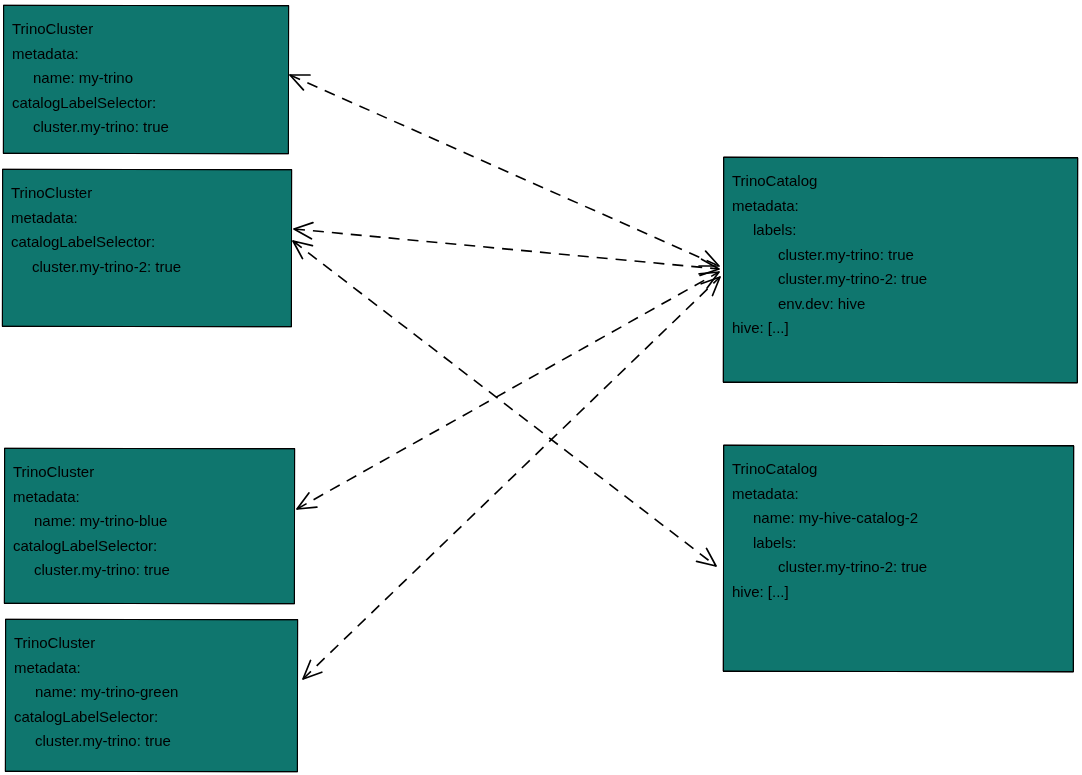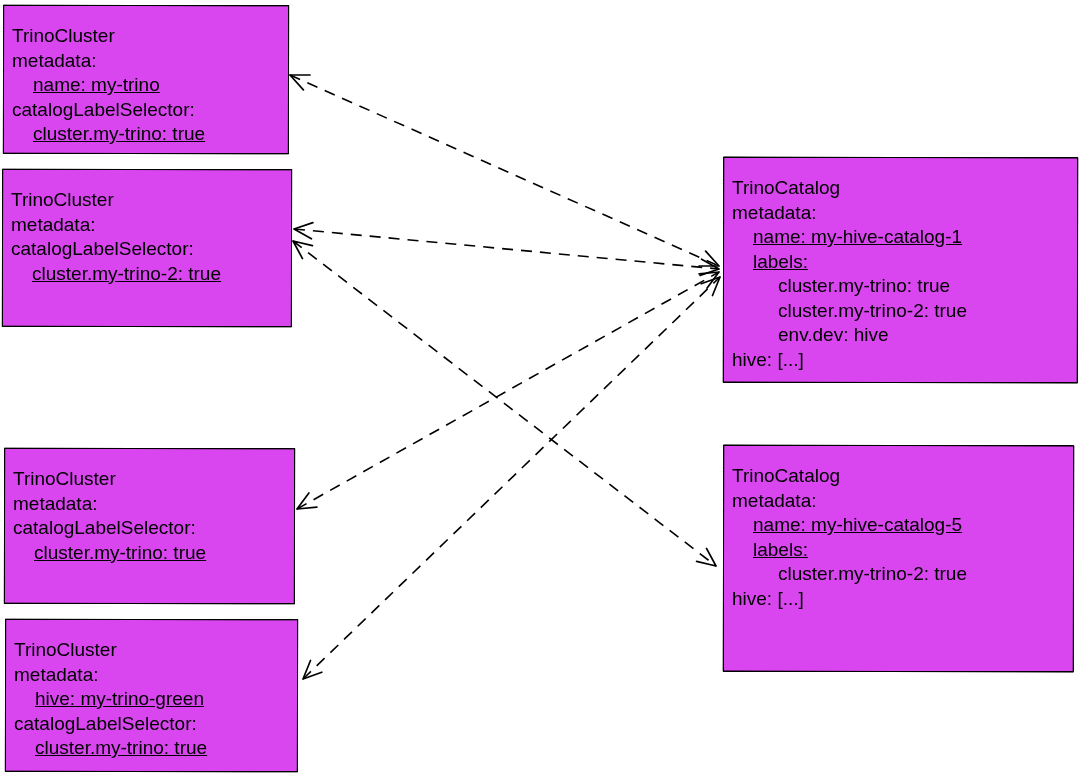--- a/index.html
+++ b/index.html
@@ -31,40 +31,40 @@
     stroke: #000000;
     stroke-width: 1.7;
     fill: none;
     stroke-linecap: round;
     stroke-linejoin: round;
   }
   .node {
     position: absolute;
     z-index: 2;
     box-sizing: border-box;
-    background: #d946ef;
+    background: #0f766e;
     border: 1.7px solid #000000;
     color: #000000;
-    font-size: 19px;
+    font-size: 15px;
     line-height: 24.5px;
-    padding: 18px 8px;
+    padding: 11px 8px;
   }
   
   .node::after {
     content: "";
     position: absolute;
     inset: -1px;
     border: 1px solid rgba(0,0,0,0.75);
     transform: rotate(0.22deg);
     pointer-events: none;
   }
   .node .line {
     white-space: nowrap;
   }
-  .node .indent-1 { padding-left: 21px; text-decoration: underline; }
+  .node .indent-1 { padding-left: 21px; }
   .node .indent-2 { padding-left: 46px; }
 
   
   #node-0 { left: 3px;   top: 5px;   width: 286px; height: 149px; }
   #node-1 { left: 2px;   top: 169px; width: 290px; height: 158px; }
   #node-2 { left: 4px;   top: 448px; width: 291px; height: 156px; }
   #node-3 { left: 5px;   top: 619px; width: 293px; height: 153px; }
   #node-4 { left: 723px; top: 157px; width: 355px; height: 226px; }
   #node-5 { left: 723px; top: 445px; width: 351px; height: 227px; }
 </style>
@@ -97,45 +97,45 @@
   <div class="node" id="node-1">
       <div class="line indent-0">TrinoCluster</div>
       <div class="line indent-0">metadata:</div>
       <div class="line indent-0">catalogLabelSelector:</div>
       <div class="line indent-1">cluster.my-trino-2: true</div>
     </div>
 
   <div class="node" id="node-2">
       <div class="line indent-0">TrinoCluster</div>
       <div class="line indent-0">metadata:</div>
+      <div class="line indent-1">name: my-trino-blue</div>
       <div class="line indent-0">catalogLabelSelector:</div>
       <div class="line indent-1">cluster.my-trino: true</div>
     </div>
 
   <div class="node" id="node-3">
       <div class="line indent-0">TrinoCluster</div>
       <div class="line indent-0">metadata:</div>
-      <div class="line indent-1">hive: my-trino-green</div>
+      <div class="line indent-1">name: my-trino-green</div>
       <div class="line indent-0">catalogLabelSelector:</div>
       <div class="line indent-1">cluster.my-trino: true</div>
     </div>
 
   <div class="node" id="node-4">
       <div class="line indent-0">TrinoCatalog</div>
       <div class="line indent-0">metadata:</div>
-      <div class="line indent-1">name: my-hive-catalog-1</div>
       <div class="line indent-1">labels:</div>
       <div class="line indent-2">cluster.my-trino: true</div>
       <div class="line indent-2">cluster.my-trino-2: true</div>
       <div class="line indent-2">env.dev: hive</div>
       <div class="line indent-0">hive: [...]</div>
     </div>
 
   <div class="node" id="node-5">
       <div class="line indent-0">TrinoCatalog</div>
       <div class="line indent-0">metadata:</div>
-      <div class="line indent-1">name: my-hive-catalog-5</div>
+      <div class="line indent-1">name: my-hive-catalog-2</div>
       <div class="line indent-1">labels:</div>
       <div class="line indent-2">cluster.my-trino-2: true</div>
       <div class="line indent-0">hive: [...]</div>
     </div>
 
 </div>
 
 </body></html>

